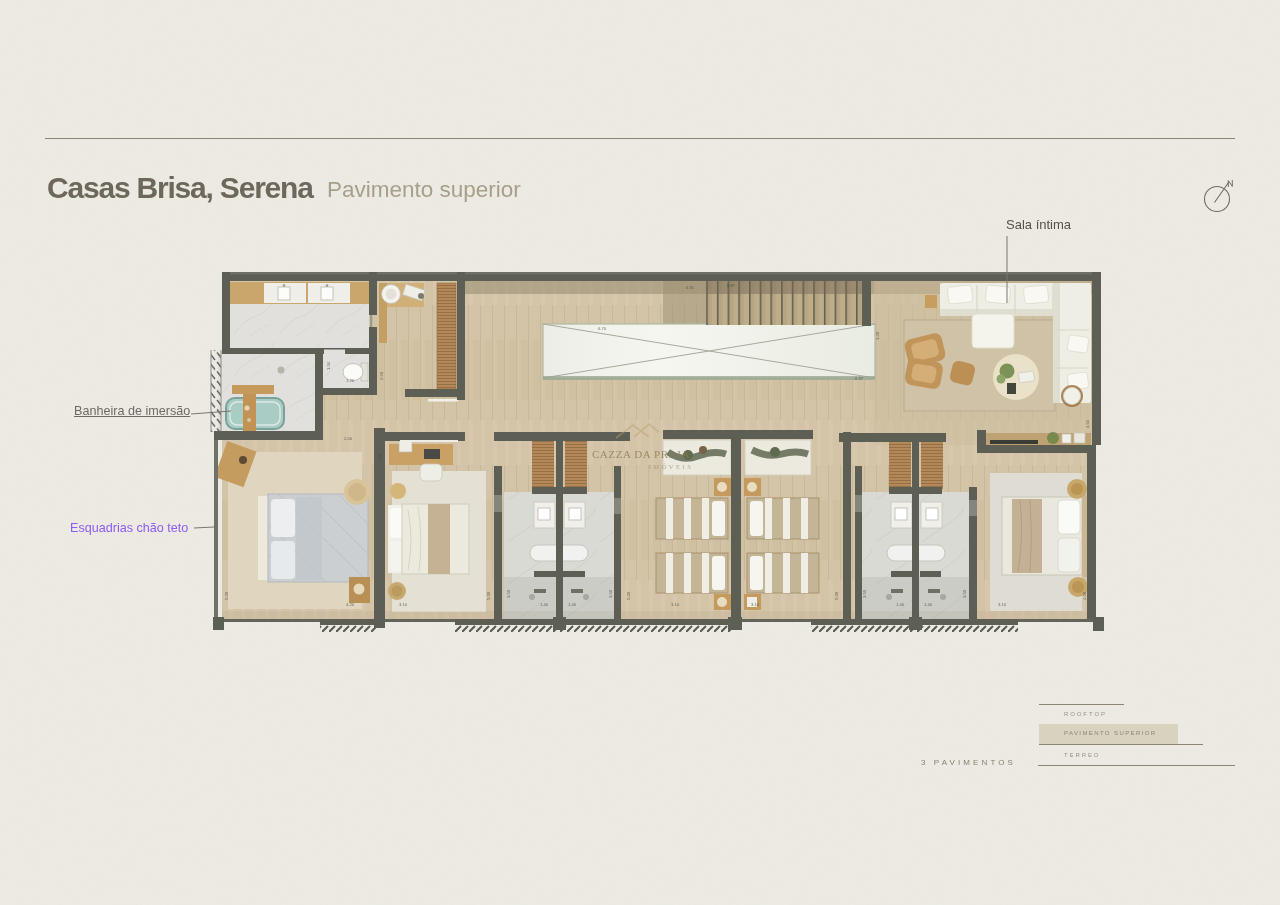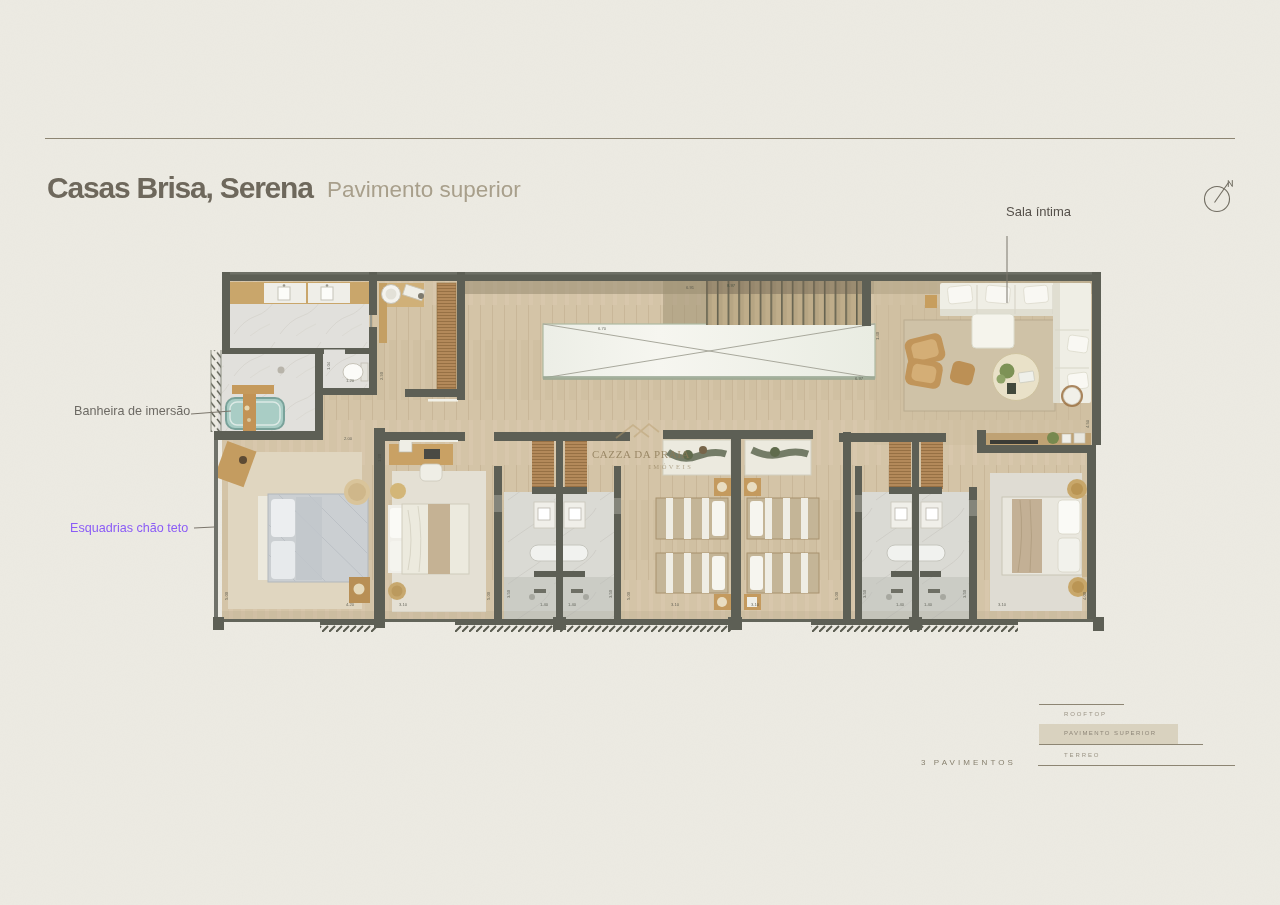--- a/index.html
+++ b/index.html
@@ -11,23 +11,23 @@
 </head>
 <body>
 <div class="page">
 
 <div class="abs" style="left:45px;top:138px;width:1190px;height:1px;background:#8d8573;"></div>
 
 <div class="abs" style="left:47px;top:171px;font-size:30px;font-weight:bold;color:#6e685c;letter-spacing:-1.2px;">Casas Brisa, Serena</div>
 
 <div class="abs" style="left:327px;top:177px;font-size:22.5px;color:#a89f8b;">Pavimento superior</div>
 
-<div class="abs" style="left:1006px;top:204px;font-size:13px;color:#55504a;">Sala íntima</div>
-
-<div class="abs" style="left:74px;top:404px;font-size:12.6px;color:#6d6a64;">Banheira de imersão</div>
+<div class="abs" style="left:1006px;top:217px;font-size:13px;color:#55504a;">Sala íntima</div>
+
+<div class="abs" style="left:74px;top:404px;font-size:12.6px;color:#6d6a64;text-decoration:underline;">Banheira de imersão</div>
 
 <div class="abs" style="left:70px;top:521px;font-size:12.6px;color:#8b5cf6;">Esquadrias chão teto</div>
 
 <svg class="plansvg" style="left:0;top:0;" width="1280" height="905" viewBox="0 0 1280 905">
 <defs>
 <pattern id="wd" width="12" height="160" patternUnits="userSpaceOnUse">
   <rect width="12" height="160" fill="#d6c6a9"></rect>
   <line x1="0.5" y1="0" x2="0.5" y2="160" stroke="#a08966" stroke-opacity="0.22" stroke-width="1"></line>
   <rect x="5" y="20" width="7" height="60" fill="#ccbda0" opacity="0.5"></rect>
   <rect x="0" y="100" width="5" height="45" fill="#dccdb2" opacity="0.6"></rect>

